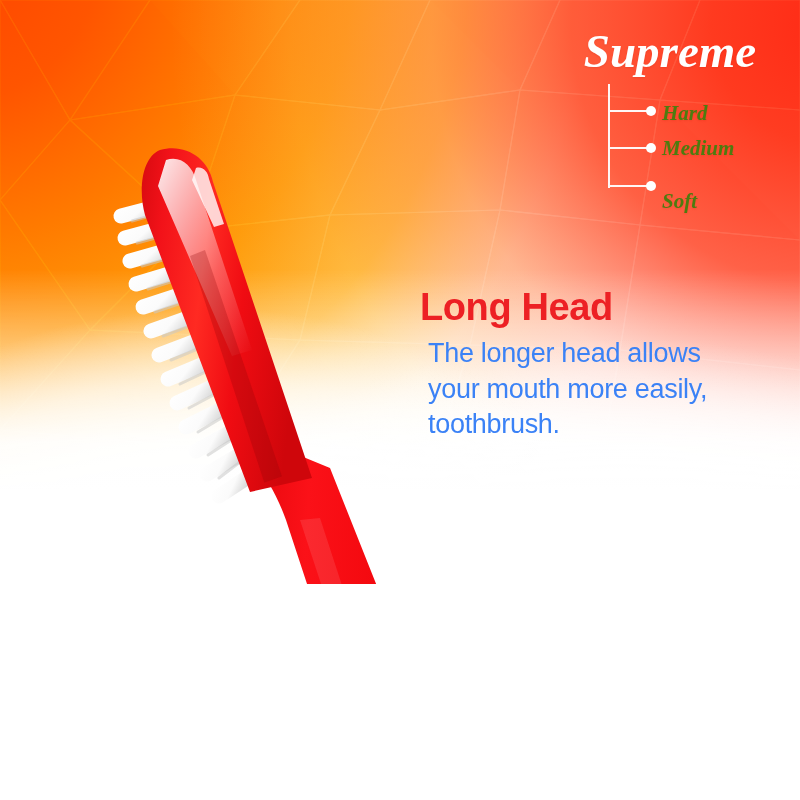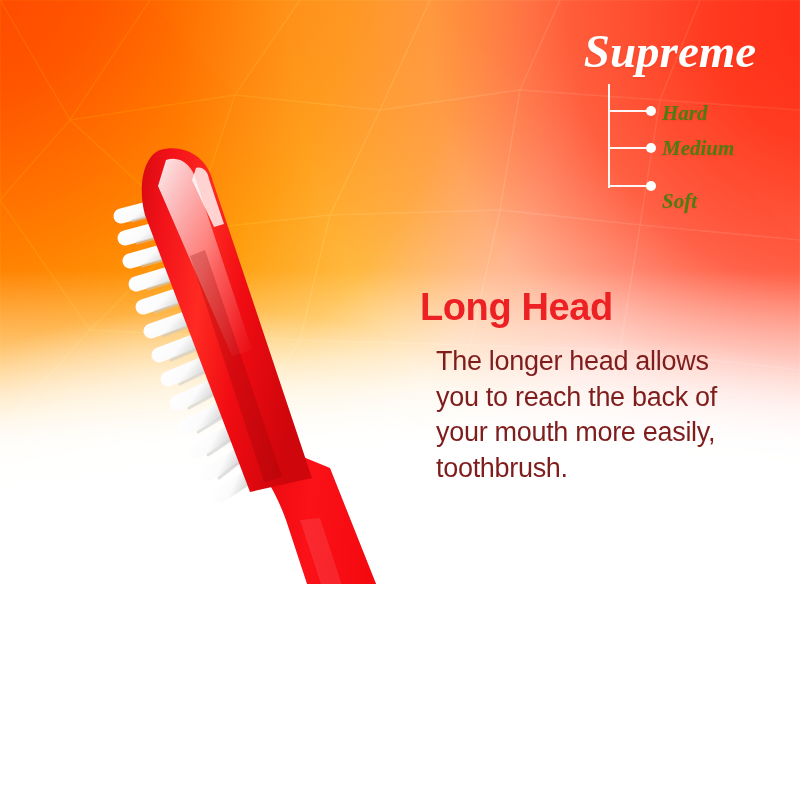--- a/index.html
+++ b/index.html
@@ -98,26 +98,26 @@
   .feature-heading {
     margin: 0 0 8px 0;
     font-family: "Liberation Sans", sans-serif;
     font-weight: bold;
     font-size: 38px;
     line-height: 1.05;
     color: #ed2024;
     letter-spacing: -0.4px;
   }
   .feature-body {
-    margin: 16px;
+    margin: 8px;
     font-family: "Liberation Sans", sans-serif;
     font-weight: normal;
     font-size: 27px;
     line-height: 1.32;
-    color: #7f1d1d;
+    color: #3b82f6;
     letter-spacing: -0.3px;
   }
   .feature-body .ln { display: block; }
 </style>
 </head>
 <body>
 
 <div id="poster">
 
   <div class="bg-base"></div>
@@ -278,19 +278,18 @@
     </svg>
     <span class="legend-label l0">Hard</span>
     <span class="legend-label l1">Medium</span>
     <span class="legend-label l2">Soft</span>
   </div>
 
   <div class="feature-block">
     <h2 class="feature-heading">Long Head</h2>
     <p class="feature-body">
       <span class="ln">The longer head allows</span>
-      <span class="ln">you to reach the back of</span>
       <span class="ln">your mouth more easily,</span>
       <span class="ln">toothbrush.</span>
     </p>
   </div>
 
 </div>
 
 </body></html>

